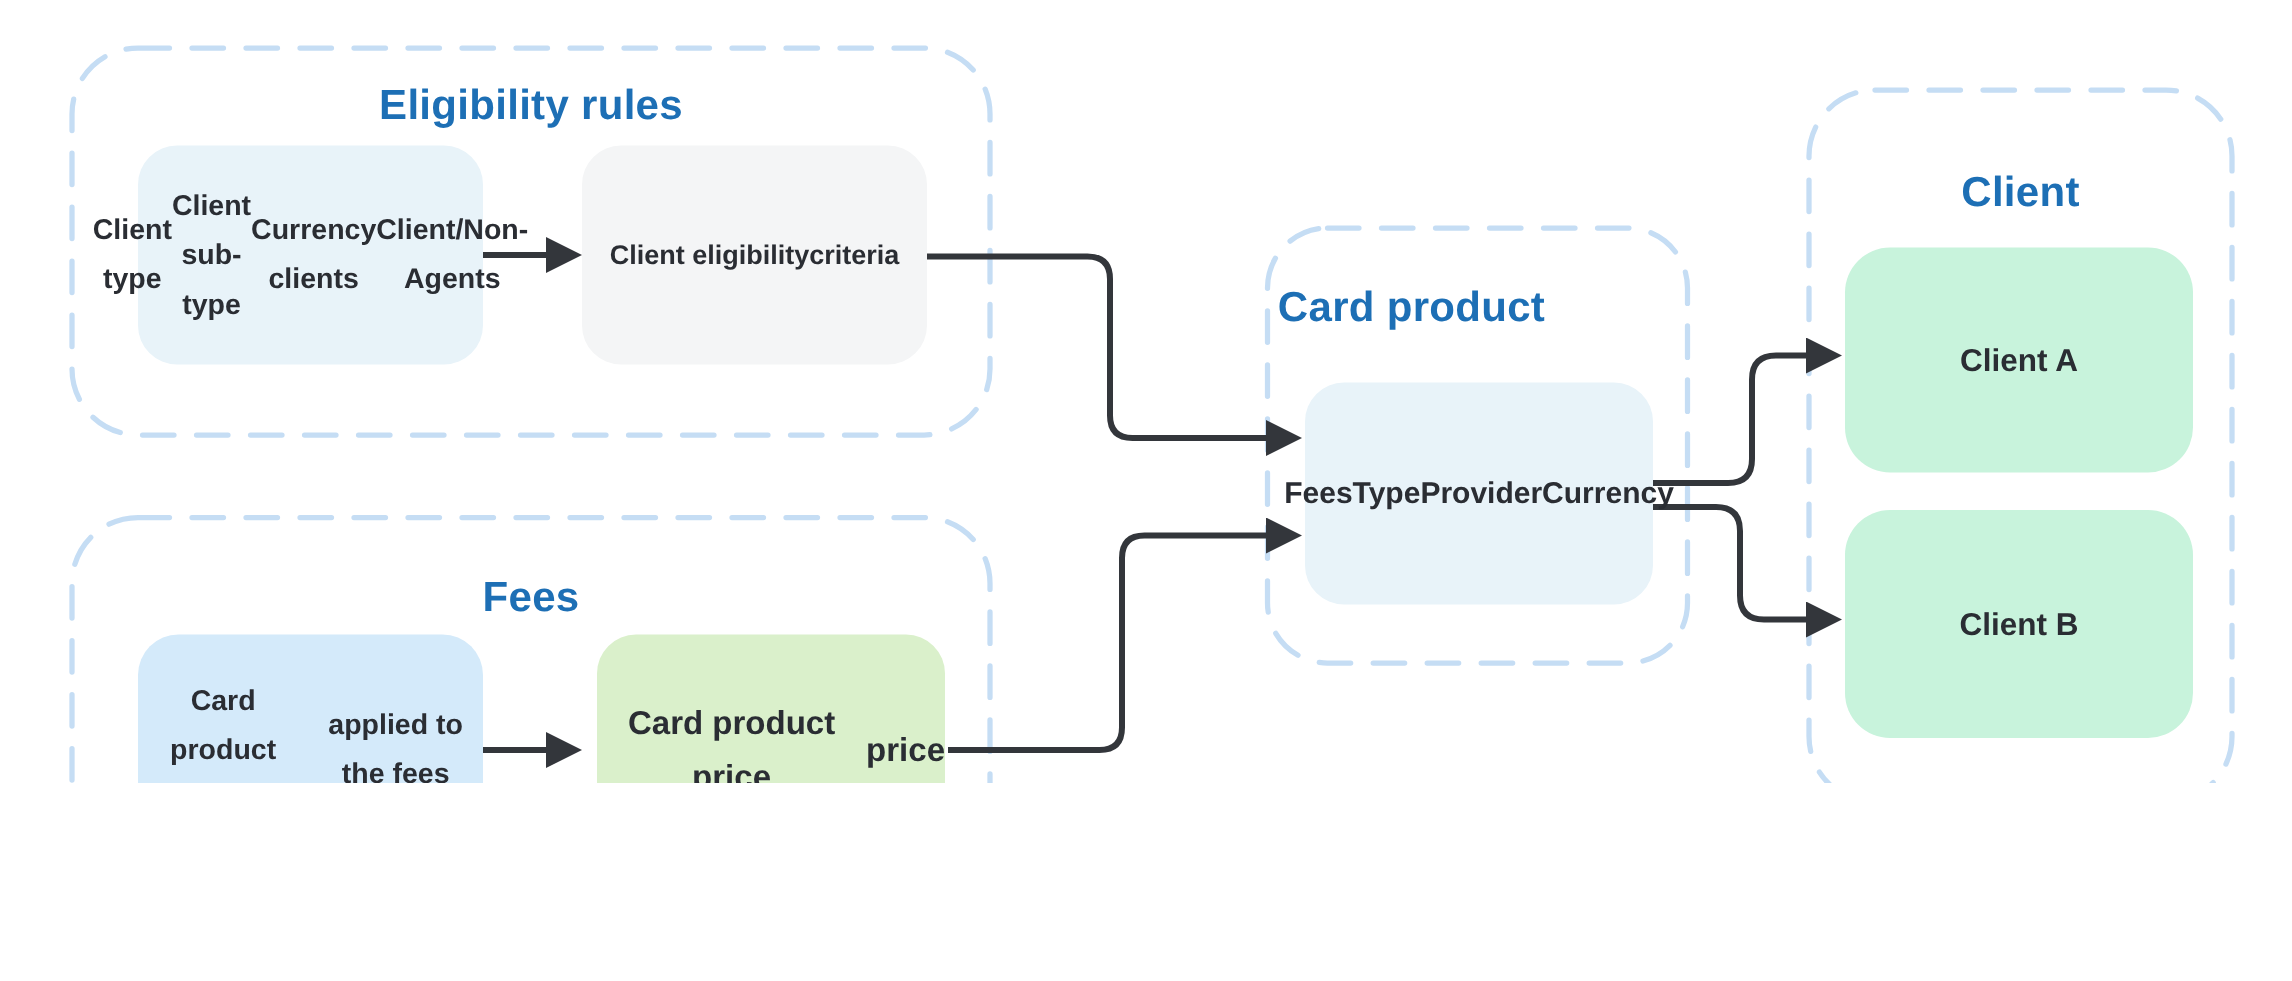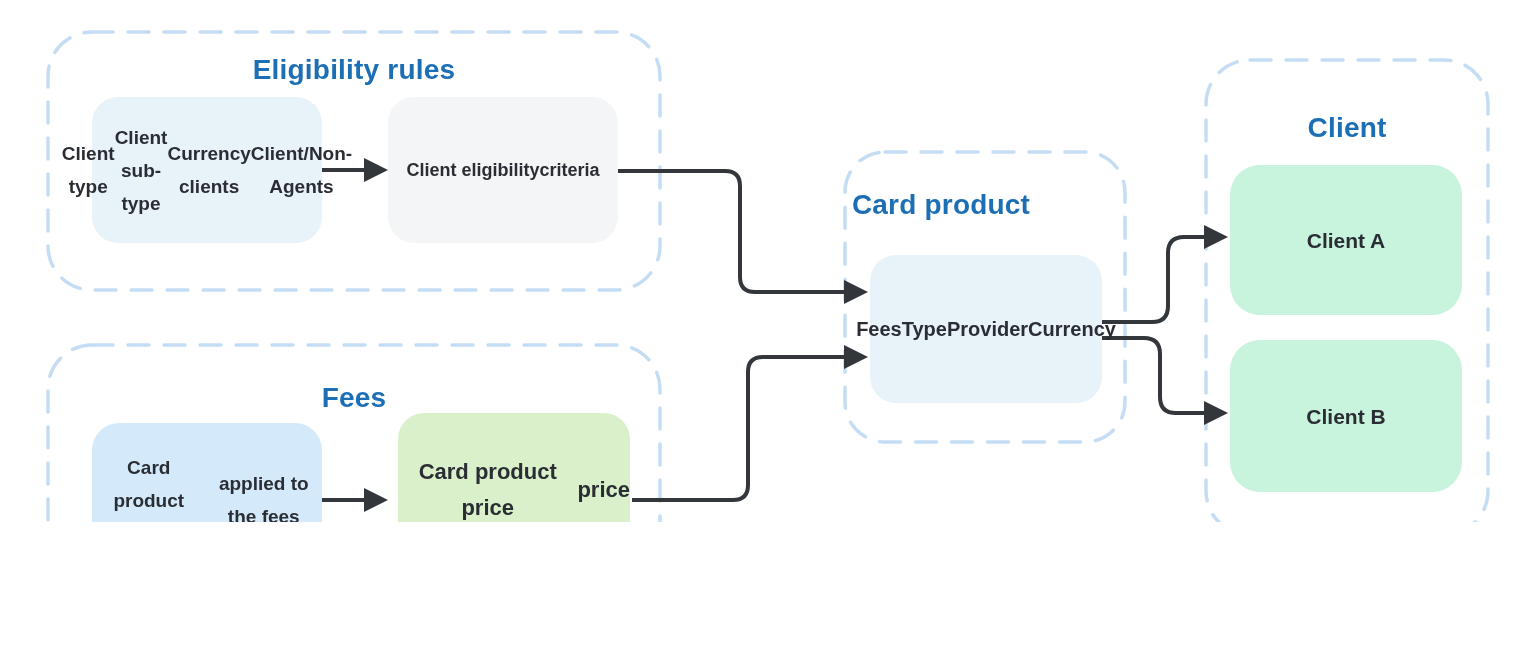--- a/index.html
+++ b/index.html
@@ -68,21 +68,21 @@
   <div class="node fill-gray" style="left:388px;top:97px;width:230px;height:146px;font-size:18px;line-height:36px;text-align:right;">
     <span class="line">Client eligibility</span>
     <span class="line">criteria</span>
   </div>
 
   <div class="node fill-light-blue" style="left:92px;top:423px;width:230px;height:154px;">
     <span class="line">Card product fees</span>
     <span class="line">applied to the fees</span>
   </div>
 
-  <div class="node fill-light-green" style="left:398px;top:413px;width:232px;height:154px;font-size:22px;line-height:36px;">
+  <div class="node fill-light-green" style="left:398px;top:423px;width:232px;height:154px;font-size:22px;line-height:36px;">
     <span class="line">Card product price</span>
     <span class="line">price</span>
   </div>
 
   <div class="node fill-pale-cyan" style="left:870px;top:255px;width:232px;height:148px;font-size:20px;">
     <span class="line">Fees</span>
     <span class="line">Type</span>
     <span class="line">Provider</span>
     <span class="line">Currency</span>
   </div>

